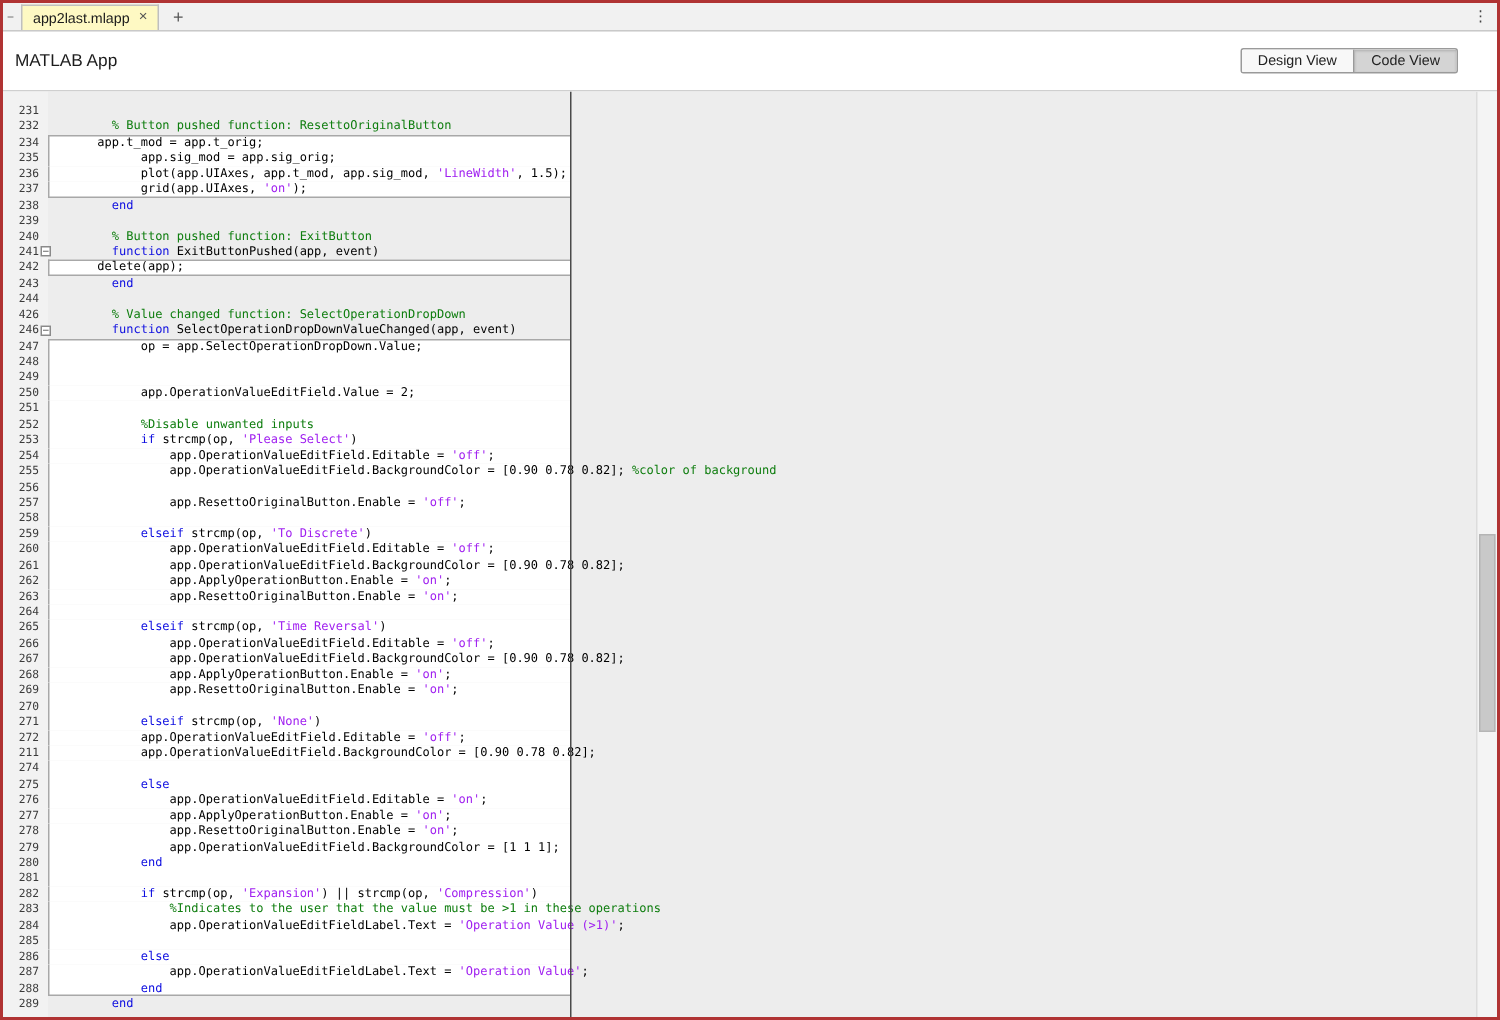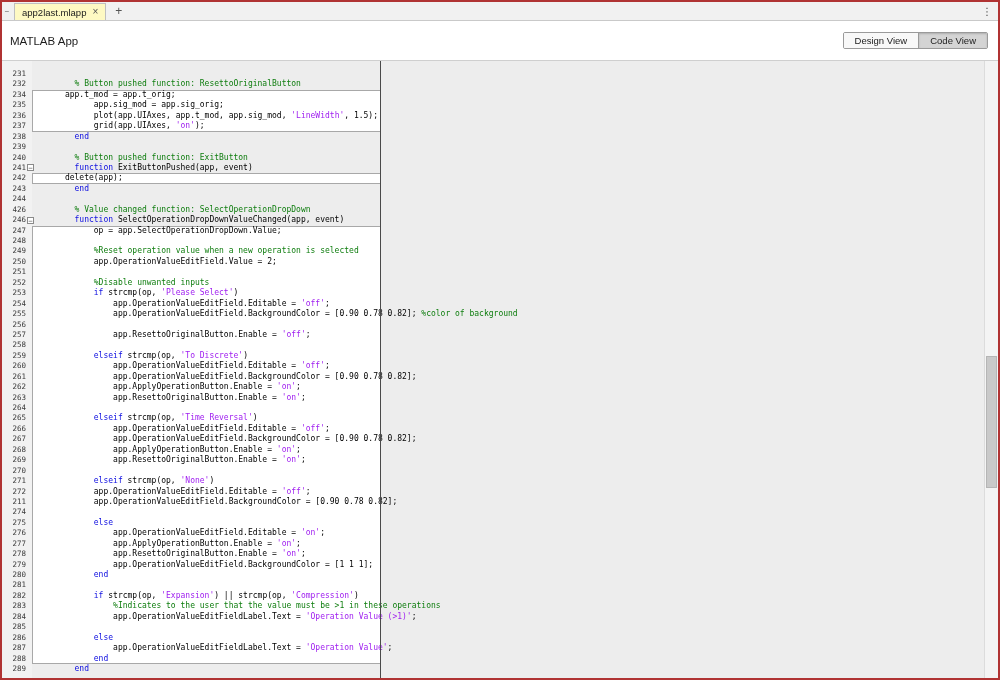--- a/index.html
+++ b/index.html
@@ -17,21 +17,21 @@
   .dash{width:10px;display:flex;align-items:center;justify-content:center;font-size:8px;color:#666;}
   .tab{background:#fef9c3;border:1px solid #bfbfbf;border-bottom:none;margin-top:1px;margin-left:2px;padding:0 7px;display:flex;align-items:center;gap:6px;font-size:9.5px;color:#1b1b1b;}
   .tab-close{color:#555;font-size:10px;line-height:1;cursor:pointer;}
   .newtab{padding:0 9px;display:flex;align-items:center;font-size:12px;color:#555;}
   .overflow{position:absolute;right:3px;top:0;bottom:0;display:flex;align-items:center;font-size:10px;color:#444;padding:0 3px;}
 
   
   .toolbar{height:40px;background:#fff;border-bottom:1px solid #cfcfcf;display:flex;align-items:center;padding:0 8px;flex:0 0 auto;}
   .app-label{font-size:11.5px;color:#1c1c1c;}
   .tb-spacer{flex:1;}
-  .viewbtns{display:flex;height:17px;border:1px solid #9a9a9a;border-radius:2px;overflow:hidden;margin-right:2px;}
+  .viewbtns{display:flex;height:17px;border:1px solid #9a9a9a;border-radius:2px;overflow:hidden;margin-right:18px;}
   .vbtn{font-family:"Liberation Sans",sans-serif;font-size:9.5px;color:#222;border:none;background:#f8f8f8;padding:0 11px;cursor:pointer;}
   .vbtn + .vbtn{border-left:1px solid #9a9a9a;}
   .vbtn.selected{background:#d4d4d4;box-shadow:inset 0 1px 2px rgba(0,0,0,.18);}
 
   
   .editor{position:relative;flex:1;background:var(--readonly_bg);overflow:hidden;}
   .gutter-bg{position:absolute;left:0;top:0;bottom:0;width:30px;background:var(--gutter_bg);}
   .lines{position:absolute;left:0;top:0;right:14px;bottom:0;padding-top:8px;}
   .ln-row{position:relative;height:10.45px;}
   .strip{position:absolute;left:30px;width:348px;top:0;bottom:0;background:var(--editable_bg);border-left:1px solid var(--box_border);}
@@ -147,21 +147,20 @@
           <span class="code"><span class="sy-t">            op = app.SelectOperationDropDown.Value;</span></span>
         </div>
         <div class="ln-row">
           <div class="strip"></div>
           <span class="lnum">248</span>
           <span class="code"></span>
         </div>
         <div class="ln-row">
           <div class="strip"></div>
           <span class="lnum">249</span>
-          <span class="code"><span class="sy-t">            </span><span class="sy-c">%Reset operation value when a new operation is selected</span></span>
         </div>
         <div class="ln-row">
           <div class="strip"></div>
           <span class="lnum">250</span>
           <span class="code"><span class="sy-t">            app.OperationValueEditField.Value = 2;</span></span>
         </div>
         <div class="ln-row">
           <div class="strip"></div>
           <span class="lnum">251</span>
           <span class="code"></span>

